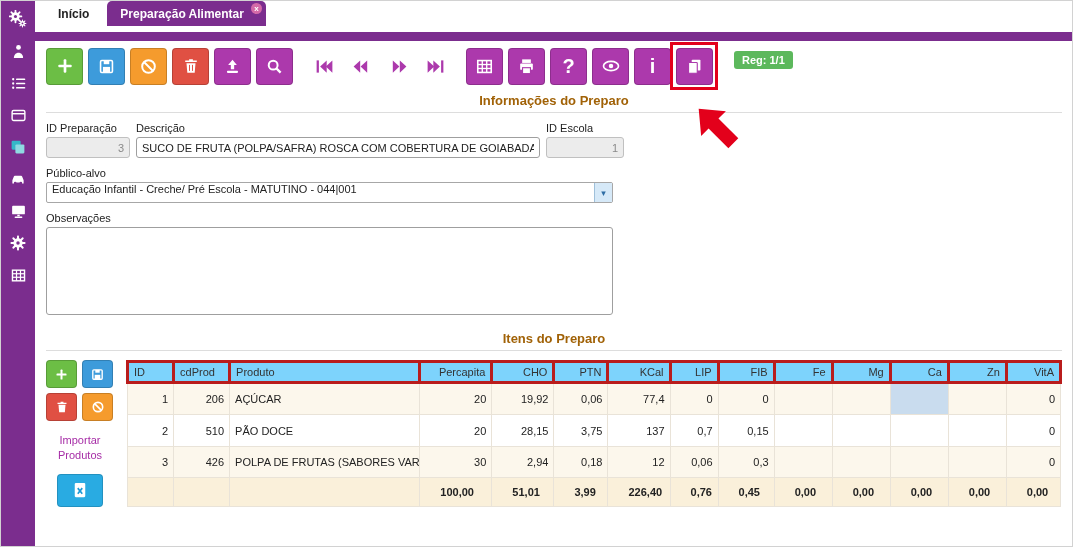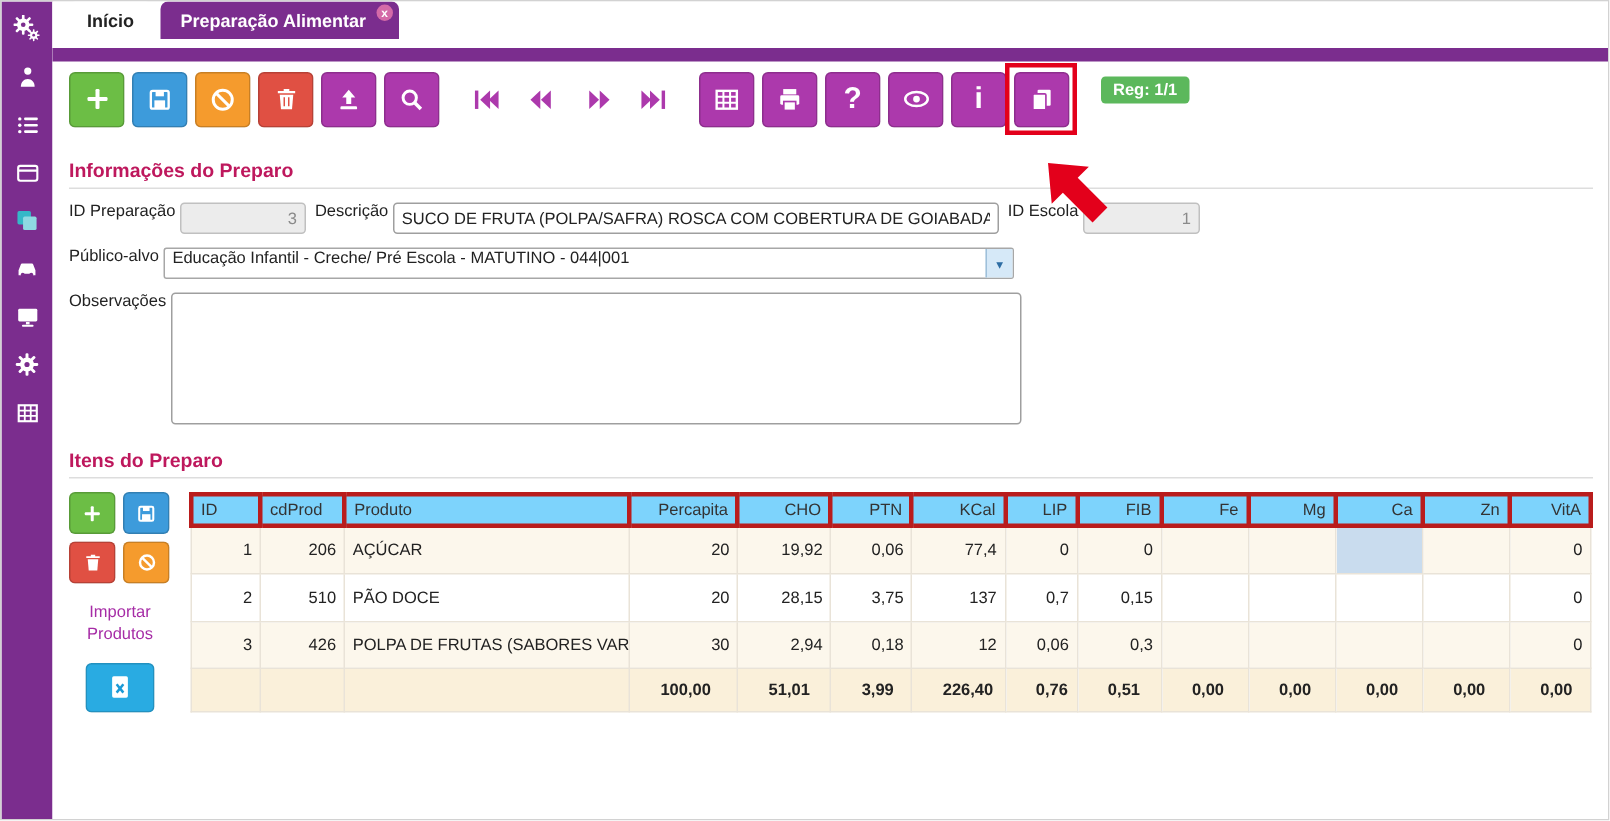--- a/index.html
+++ b/index.html
@@ -31,25 +31,25 @@
   .glyph { color:#fff; font-weight:bold; font-size:20px; line-height:1; }
   .navgroup { display:flex; align-items:center; gap:16px; margin:0 20px 0 16px; }
   .navbtn { background:none; border:none; padding:0; cursor:pointer; display:flex; }
   .reg-badge { margin-left:16px; align-self:flex-start; margin-top:4px; background:#5CB85C; color:#fff; font-size:11px; font-weight:bold; padding:3px 8px; border-radius:3px; }
   .copy-wrap { position:relative; margin-right:5px; }
   .annot-box { position:absolute; left:-6px; top:-6px; width:48px; height:48px; border:3px solid #E3001B; pointer-events:none; z-index:4; }
   .annot-arrow { position:absolute; left:12px; top:50px; width:56px; height:56px; z-index:5; pointer-events:none; }
 
   
   .content { padding:2px 12px 0 11px; }
-  .section-title { font-size:13px; font-weight:bold; color:#be185d; margin:13px 0 4px; }
+  .section-title { font-size:13px; font-weight:bold; color:#a16207; margin:0 0 4px;text-align:center; }
   .divider { border-top:1px solid #ddd; margin-bottom:9px; }
 
   .form-row { display:flex; gap:6px; margin-bottom:9px; }
-  .fg { display:flex; flex-direction:row; gap:3px; }
+  .fg { display:flex; flex-direction:column; gap:3px; }
   .fg label { font-size:11px; color:#222; }
   .inp { height:21px; border:1px solid #9f9f9f; border-radius:3px; padding:0 5px; font-size:11px; font-family:"Liberation Sans",sans-serif; color:#222; background:#fff; }
   .inp.disabled { background:#ececec; color:#8a8a8a; text-align:right; border-color:#c0c0c0; }
   .w-id { width:84px; } .w-desc { width:404px; } .w-esc { width:78px; }
   .selectbox { width:567px; height:21px; border:1px solid #a7a7a7; border-radius:2px; display:flex; align-items:flex-start; justify-content:space-between; font-size:11px; color:#222; cursor:pointer; background:#fff; }
   .selectbox .sel-text { padding-left:5px; white-space:nowrap; overflow:hidden; }
   .sel-arrow { width:18px; height:19px; background:#d6e9f8; border-left:1px solid #9fc0da; display:flex; align-items:center; justify-content:center; color:#2e6da4; font-size:9px; }
   .obs-area { width:567px; height:88px; border:1px solid #9f9f9f; border-radius:3px; resize:none; font-family:"Liberation Sans",sans-serif; font-size:11px; padding:4px; }
 
   .items-section { margin-top:16px; }
@@ -439,21 +439,21 @@
                 </tr>
                 <tr class="total">
                   <td class="tnum"></td>
                   <td class="tnum"></td>
                   <td class="tleft"></td>
                   <td class="tnum">100,00</td>
                   <td class="tnum">51,01</td>
                   <td class="tnum">3,99</td>
                   <td class="tnum">226,40</td>
                   <td class="tnum">0,76</td>
-                  <td class="tnum">0,51</td>
+                  <td class="tnum">0,45</td>
                   <td class="tnum">0,00</td>
                   <td class="tnum">0,00</td>
                   <td class="tnum">0,00</td>
                   <td class="tnum">0,00</td>
                   <td class="tnum">0,00</td>
                 </tr>
               </tbody>
           </table>
         </div>
       </div>

